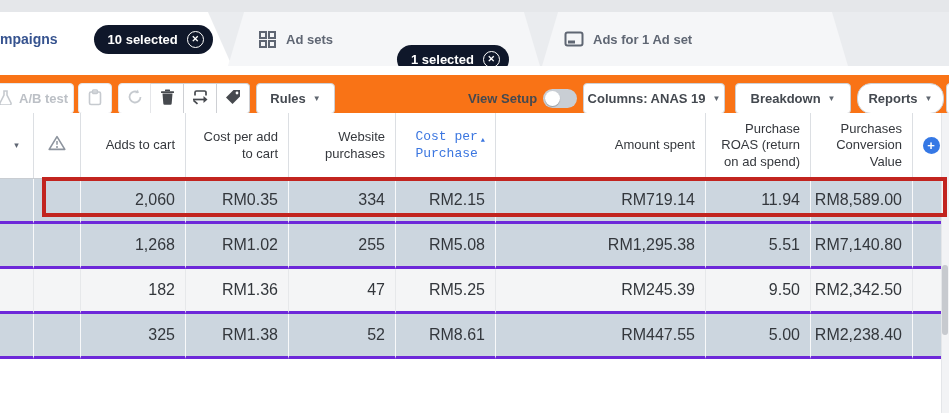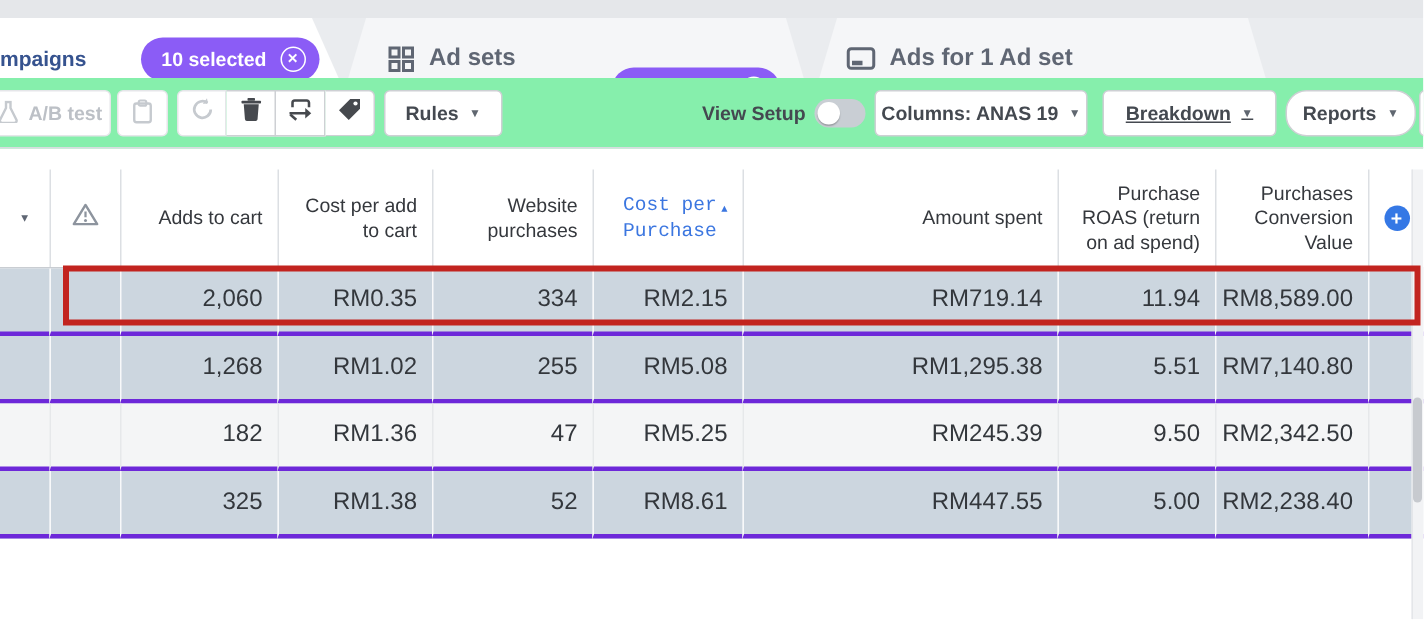--- a/index.html
+++ b/index.html
@@ -10,45 +10,45 @@
   
   .top-strip { position:absolute; left:0; top:0; width:949px; height:12px; background:#e5e7ea; }
   .tabbar { position:absolute; left:0; top:12px; width:949px; height:54px; background:#eaecef; }
   .tab { position:absolute; top:0; height:54px; display:flex; align-items:center; }
   .tab.active { background:#fff; clip-path:polygon(0 0, calc(100% - 24px) 0, 100% 100%, 0 100%); filter:drop-shadow(0 0 1px rgba(0,0,0,.18)); }
   .tab.inactive { background:#f5f6f8; clip-path:polygon(16px 0, calc(100% - 16px) 0, 100% 100%, 0 100%); filter:drop-shadow(0 0 1px rgba(0,0,0,.15)); }
   .tab-campaigns { left:-60px; width:292px; padding-left:60px; }
   .tab-adsets   { left:228px; width:312px; padding-left:30px; }
   .tab-ads      { left:542px; width:306px; padding-left:22px; }
   .tab-label-link { color:#36538f; font-weight:bold; font-size:14px; }
-  .tab-label { color:#5f6673; font-weight:bold; font-size:16px; margin-left:9px; }
-  .pill { display:flex; align-items:center; gap:9px; height:29px; padding:0 9px 0 14px; background:#8b5cf6; border-radius:15px; color:#fff; font-weight:bold; font-size:13px; }
+  .tab-label { color:#5f6673; font-weight:bold; font-size:13px; margin-left:9px; }
+  .pill { display:flex; align-items:center; gap:9px; height:29px; padding:0 9px 0 14px; background:#0f172a; border-radius:15px; color:#fff; font-weight:bold; font-size:13px; }
   .pill-campaigns { margin-left:36px; }
   .pill-adsets { margin-left:64px;margin-top:40px; }
   .pill-x { display:flex; align-items:center; justify-content:center; width:17px; height:17px; border:1px solid #fff; border-radius:50%; font-size:9px; line-height:1; color:#fff; }
   .tab-ico { display:flex; align-items:center; }
 
   
-  .toolbar { position:absolute; left:0; top:52px; width:949px; height:47px; background:#86efac; border-bottom:1px solid #d8dbdf; }
+  .toolbar { position:absolute; left:0; top:75px; width:949px; height:47px; background:#f97316; border-bottom:1px solid #d8dbdf; }
   .tbtn { position:absolute; top:8px; height:31px; display:flex; align-items:center; justify-content:center; gap:7px; background:#fff; border:1px solid #ced0d4; border-radius:4px; font-size:13px; font-weight:bold; color:#444950; }
   .tbtn.disabled { border-color:#e5e6e9; color:#bcc0c6; }
   .caret { font-size:8px; color:#606770; }
   .ab-test { left:-18px; width:92px; padding-left:16px; justify-content:flex-start; }
   .clipboard-btn { left:78px; width:34px; }
   .icon-group { position:absolute; left:118px; top:8px; display:flex; }
   .icon-group .ibtn { width:33px; height:31px; display:flex; align-items:center; justify-content:center; background:#fff; border:1px solid #ced0d4; border-left-width:0; }
   .icon-group .ibtn:first-child { border-left-width:1px; border-radius:4px 0 0 4px; }
   .icon-group .ibtn:last-child { border-radius:0 4px 4px 0; }
   .icon-group .ibtn.disabled { border-color:#e5e6e9; }
   .rules-btn { left:256px; width:79px; }
   .view-setup-label { position:absolute; left:468px; top:16px; font-size:13px; font-weight:bold; color:#444950; }
   .toggle { position:absolute; left:543px; top:14px; width:34px; height:19px; background:#c9ced4; border-radius:10px; }
   .toggle .knob { position:absolute; left:2px; top:2px; width:15px; height:15px; background:#fff; border-radius:50%; box-shadow:0 1px 1px rgba(0,0,0,.25); }
   .columns-btn { left:583px; width:142px; }
-  .breakdown-btn { left:735px; width:116px;text-decoration:underline; }
+  .breakdown-btn { left:735px; width:116px; }
   .reports-btn { left:857px; width:87px;border-radius:14px; }
   .toolbar-sliver { position:absolute; left:946px; top:8px; width:12px; height:31px; border:1px solid #ced0d4; border-radius:4px; background:#fff; }
 
   
   .grid-row { display:grid; grid-template-columns:33px 47px 105px 103px 107px 100px 210px 105px 102px 37px; }
   .thead { position:absolute; left:0; top:113px; width:949px; height:66px; background:#fff; border-bottom:1px solid #c9cdd2; }
   .th { display:flex; align-items:center; justify-content:flex-end; text-align:right; padding:4px 10px 4px 4px; font-size:13px; color:#35383d; border-left:1px solid #dcdfe3; line-height:1.25; }
   .th:first-child { border-left:none; }
   .th.center { justify-content:center; padding:4px; text-align:center; }
   .th.sorted { color:#3b76e0;font-family:Liberation Mono, monospace; }

